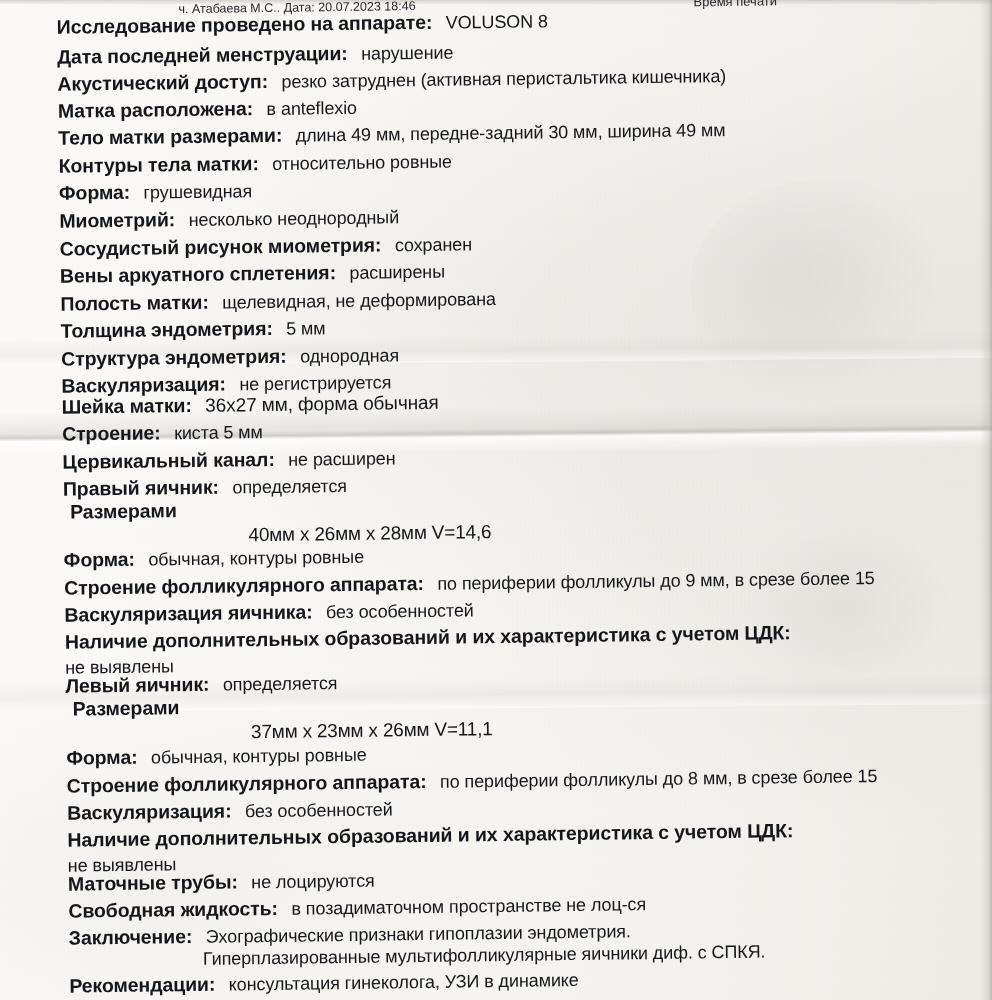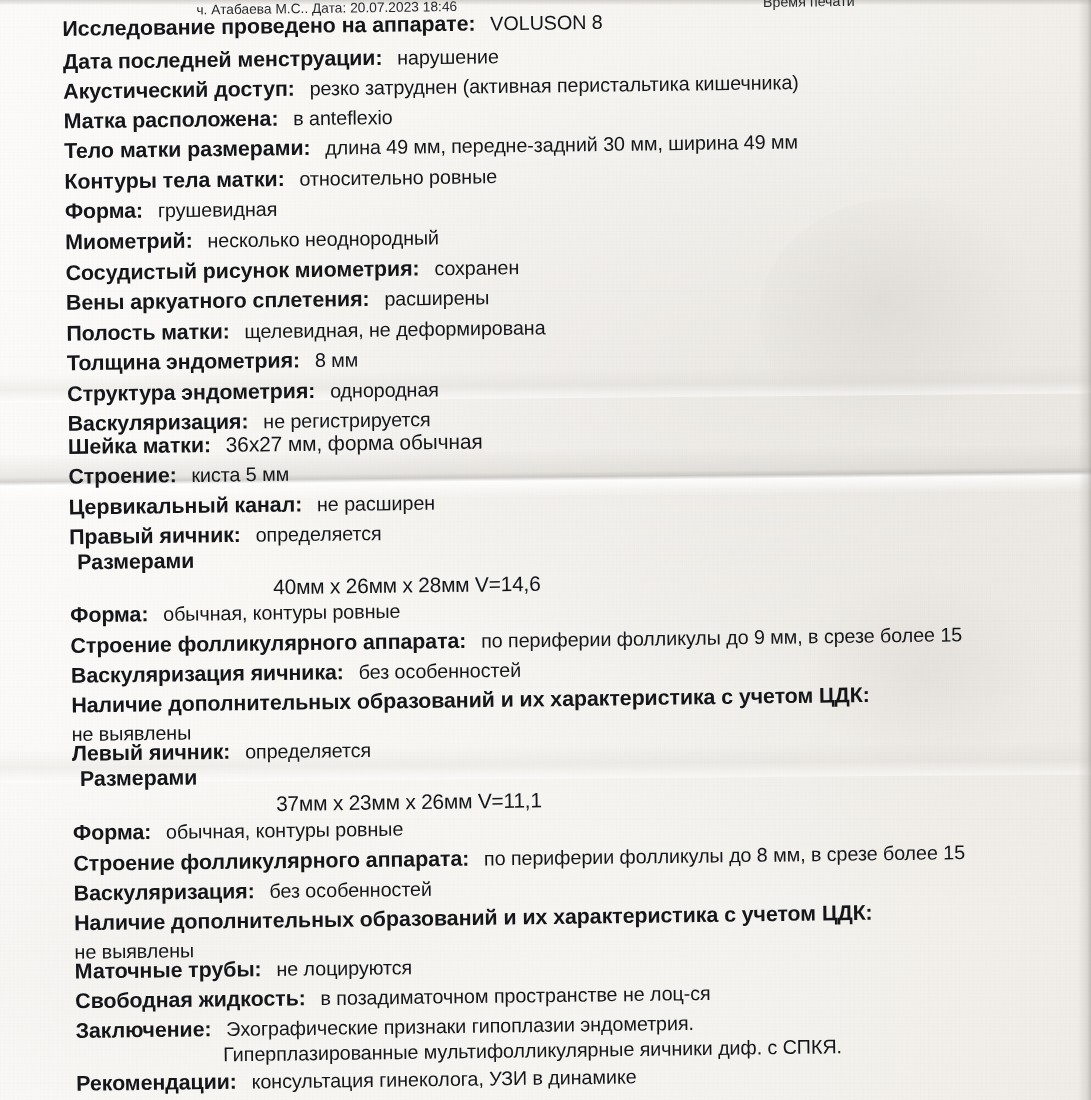--- a/index.html
+++ b/index.html
@@ -212,21 +212,21 @@
       <span class="val" style="margin-left:9px;">расширены</span>
     </div>
 
     <div class="line" style="left:63px; top:289px;">
       <span class="lbl">Полость матки:</span>
       <span class="val" style="margin-left:9px;">щелевидная, не деформирована</span>
     </div>
 
     <div class="line" style="left:63px; top:316px;">
       <span class="lbl">Толщина эндометрия:</span>
-      <span class="val" style="margin-left:9px;">8 мм</span>
+      <span class="val" style="margin-left:9px;">5 мм</span>
     </div>
 
     <div class="line" style="left:63px; top:344px;">
       <span class="lbl">Структура эндометрия:</span>
       <span class="val" style="margin-left:9px;">однородная</span>
     </div>
 
     <div class="line" style="left:63px; top:371px;">
       <span class="lbl">Васкуляризация:</span>
       <span class="val" style="margin-left:9px;">не регистрируется</span>

